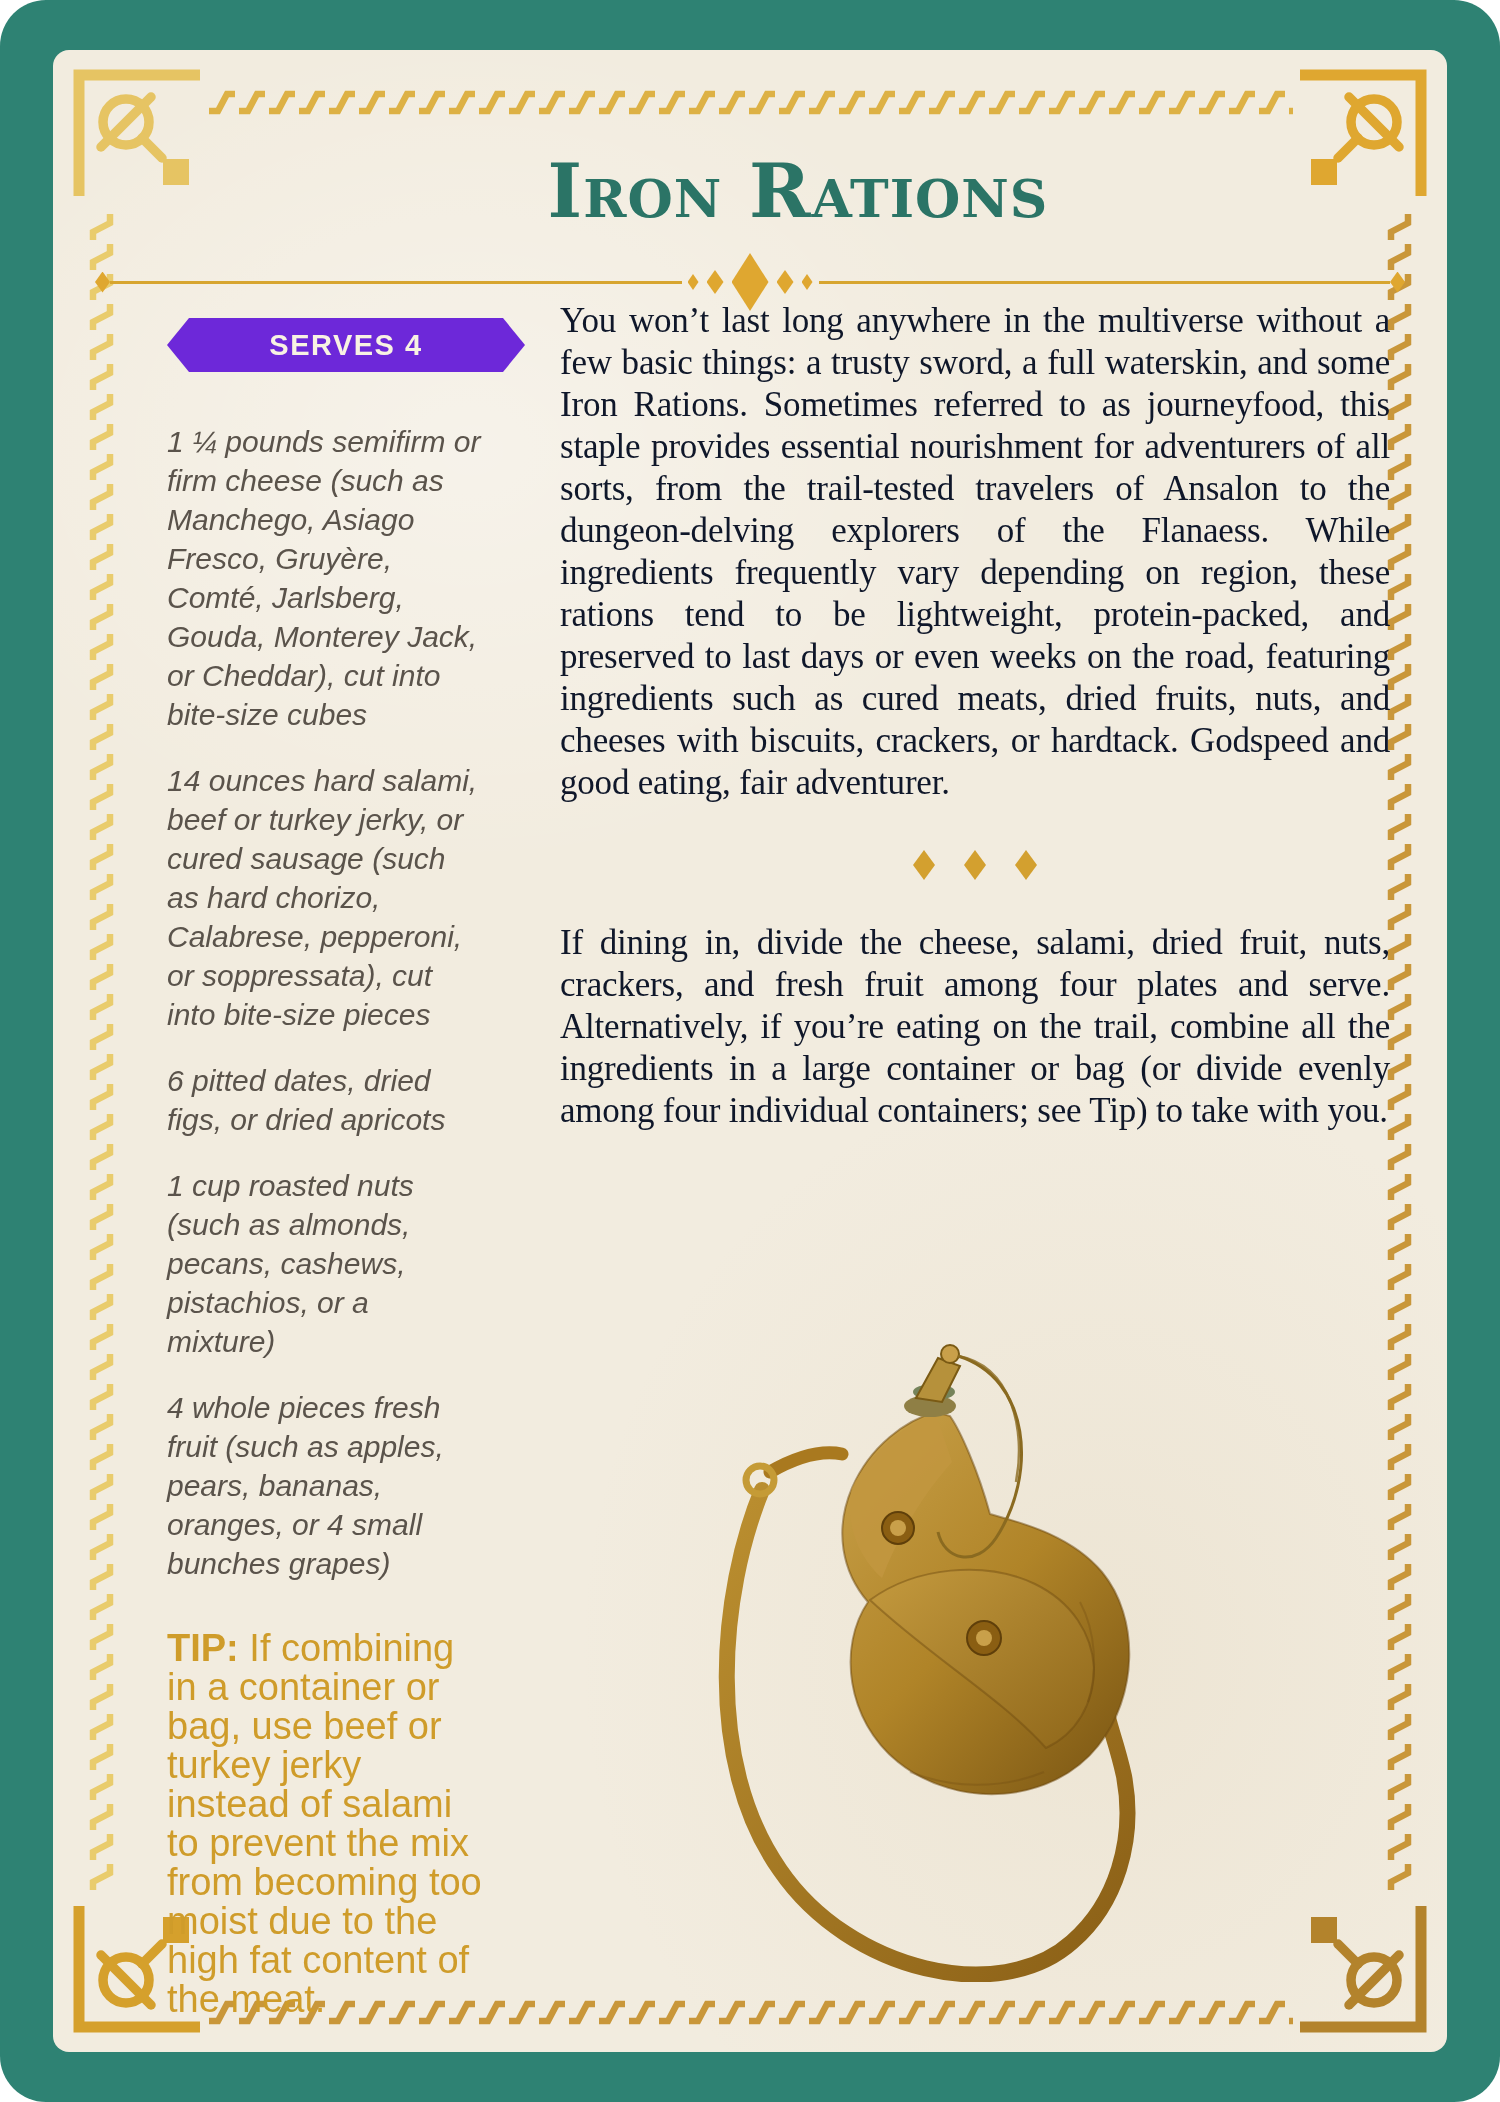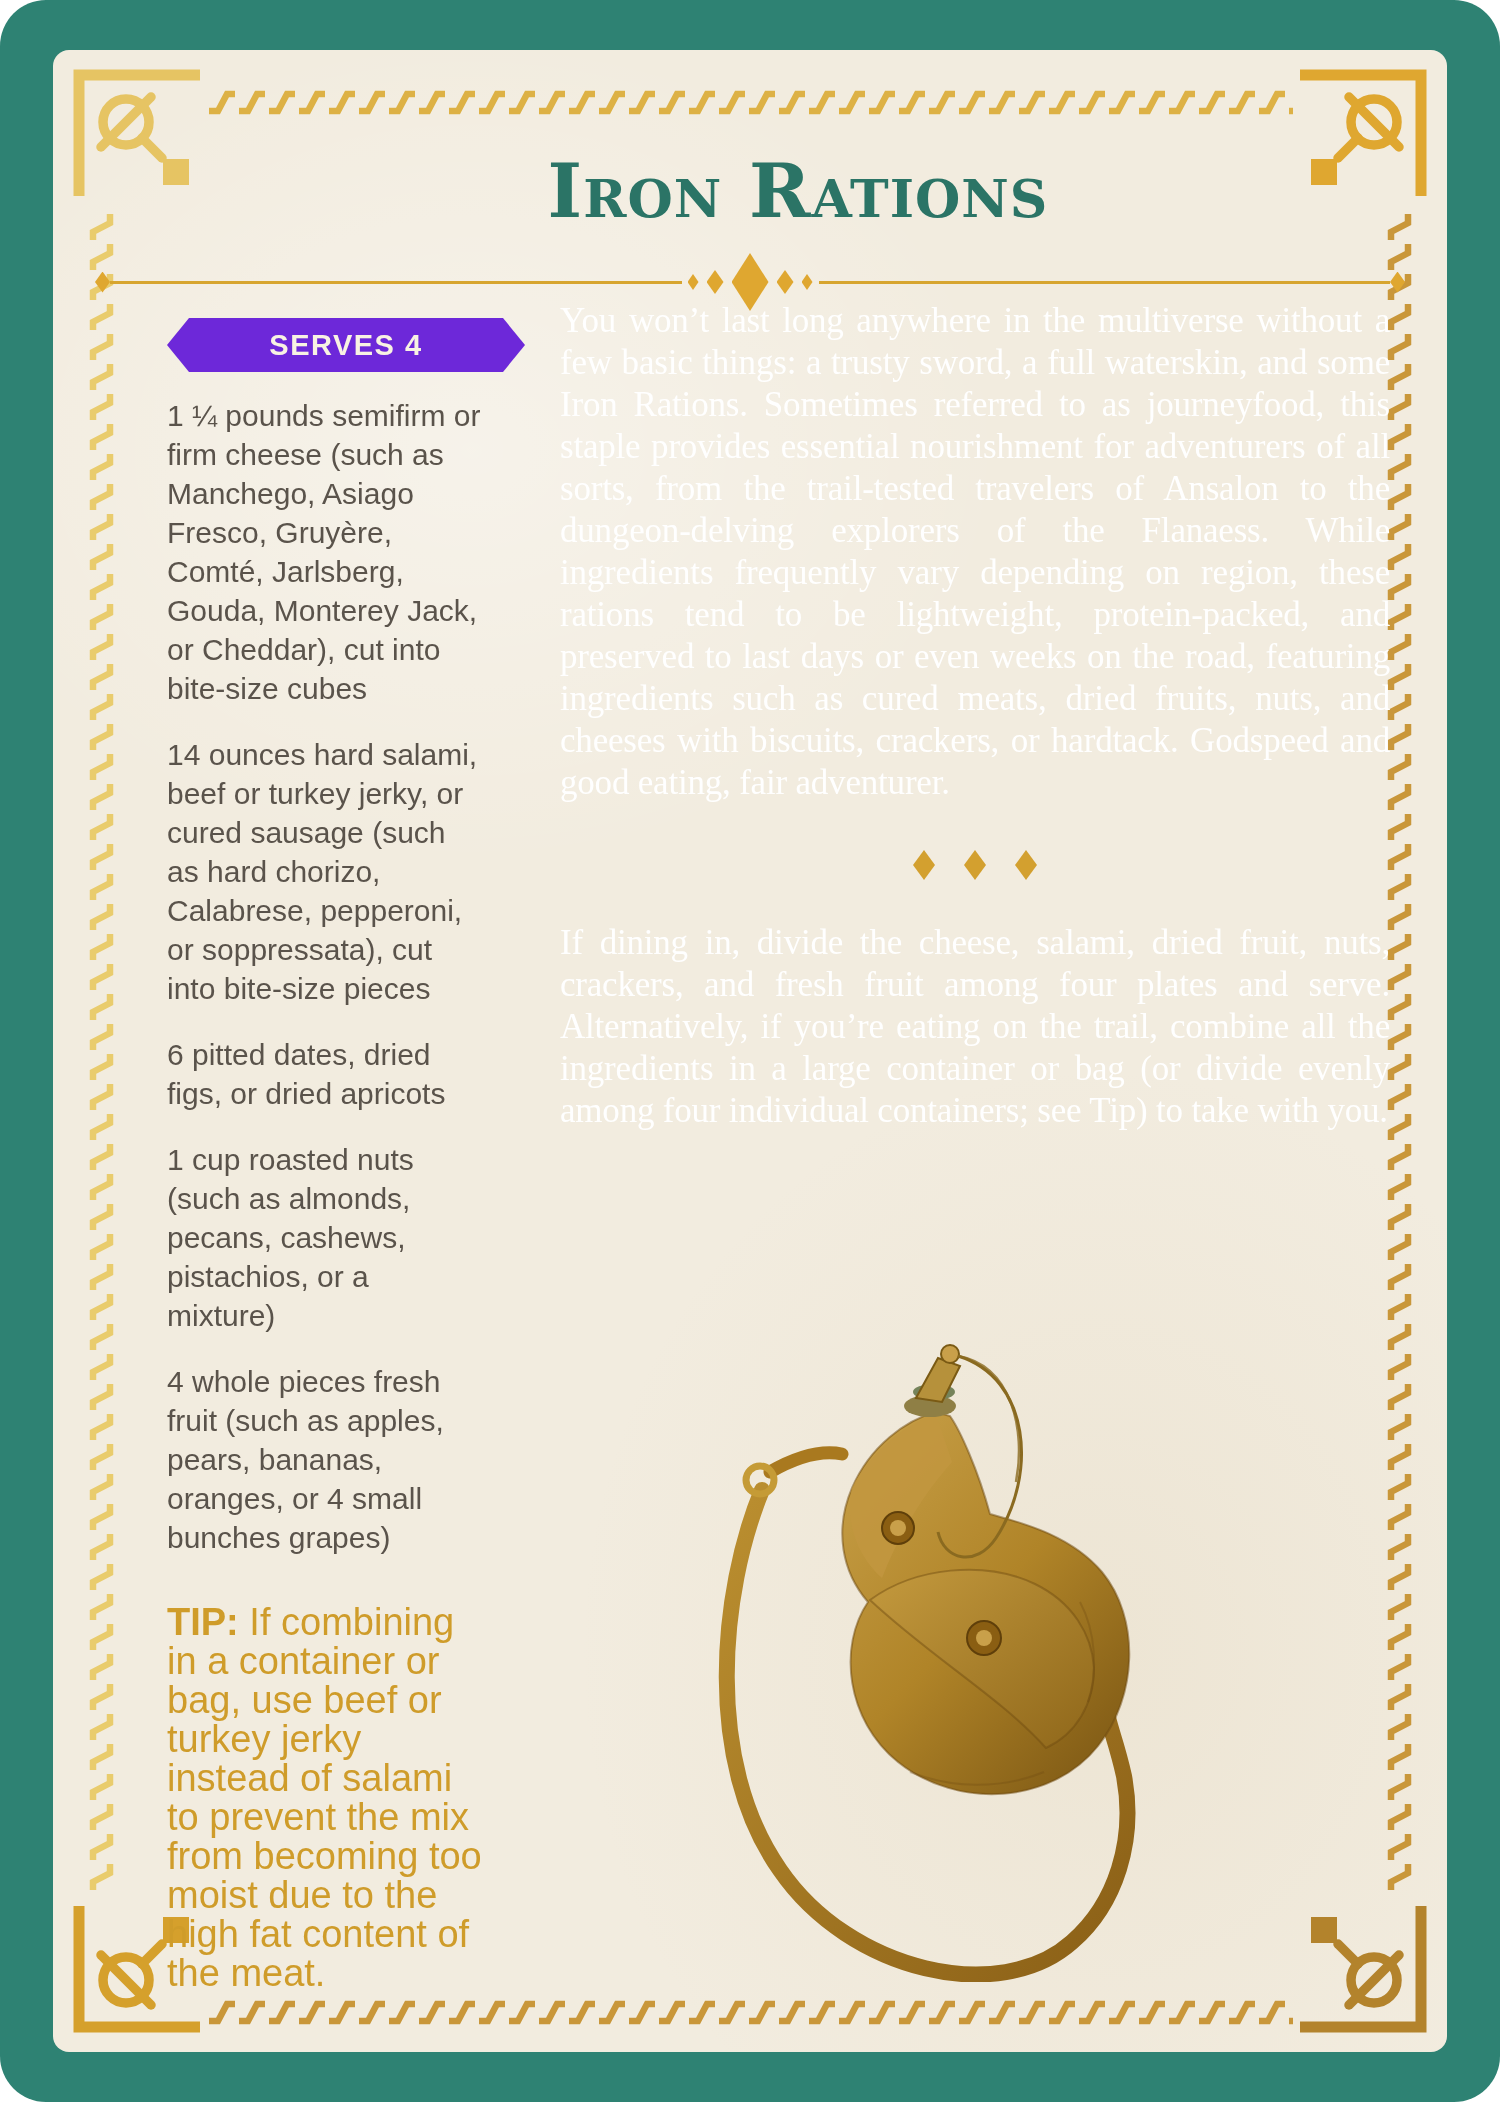--- a/index.html
+++ b/index.html
@@ -30,26 +30,26 @@
   
   .page-title{position:absolute;left:0;top:148px;width:100%;text-align:center;
         font-family:"DejaVu Serif",serif;font-variant:small-caps;font-weight:bold;
         font-size:74px;letter-spacing:1px;color:#2b7466;padding-left:48px;}
   
   .left-col{position:absolute;left:167px;top:300px;width:316px;}
   .right-col{position:absolute;left:560px;top:300px;width:830px;}
   .badge{width:358px;height:54px;margin-top:18px;background:#6d28d9;
         clip-path:polygon(0 50%,22px 0,calc(100% - 22px) 0,100% 50%,calc(100% - 22px) 100%,22px 100%);
         text-align:center;line-height:54px;font-weight:bold;font-size:29px;letter-spacing:1.5px;color:#f8f2e3;}
-  .ingredients{margin-top:24px;}
+  .ingredients{margin-top:50px;font-style:italic;}
   .ingredient{margin:0 0 27px;font-size:30px;line-height:39px;color:#5a534b;}
   .tip{margin-top:46px;font-size:38px;line-height:39px;color:#cf9c2a;}
   .tip-label{font-weight:bold;}
   .body-p{margin:0;font-family:"Liberation Serif",serif;font-size:35px;line-height:42px;
-        text-align:justify;color:#ffffff;letter-spacing:-0.2px;}
+        text-align:justify;color:#0f172a;letter-spacing:-0.2px;}
   .illustration{position:absolute;left:700px;top:1342px;}
 </style>
 </head>
 <body>
 
 <svg width="0" height="0" style="position:absolute" aria-hidden="true">
   <defs>
     <pattern id="chainHmid" width="30" height="32" patternUnits="userSpaceOnUse">
       <path d="M2 25 H11 L20 8 H28" fill="none" stroke="#ddb145" stroke-width="6.5"></path>
     </pattern>

